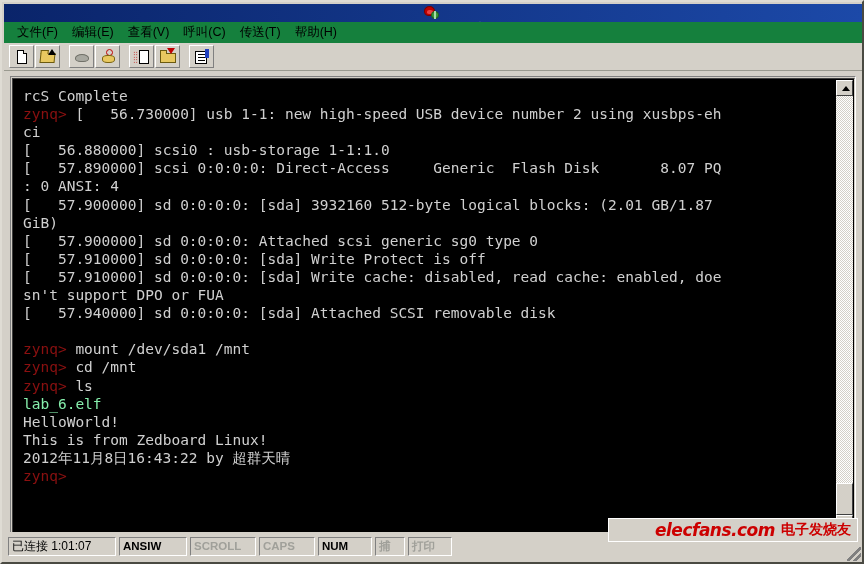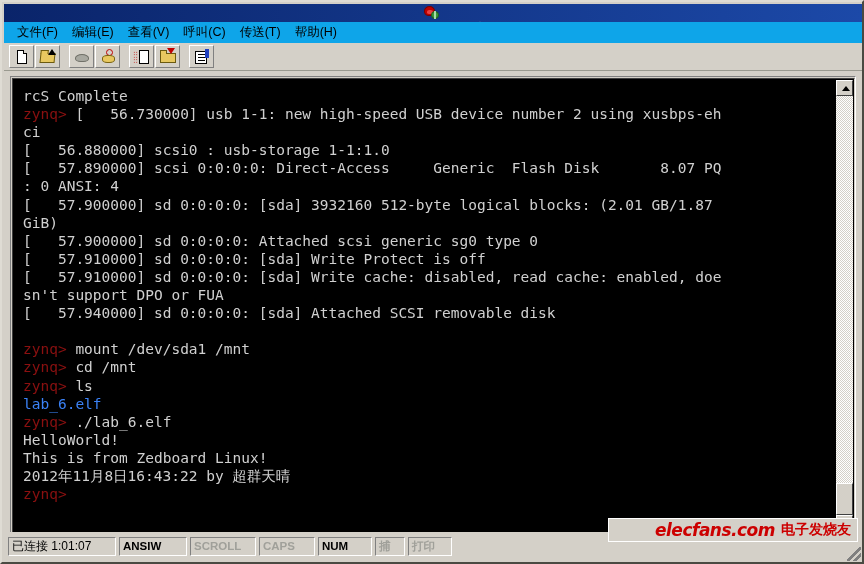--- a/index.html
+++ b/index.html
@@ -130,21 +130,21 @@
     left: 0; top: 0;
     transform: rotate(-90deg);
   }
 
   
   #menubar {
     position: absolute;
     left: 2px; top: 20px;
     width: 858px;
     height: 21px;
-    background: #0ea5e9;
+    background: #15803d;
     display: flex;
     align-items: center;
     padding-left: 6px;
     box-sizing: border-box;
   }
   .menu-item {
     font-size: 12.5px;
     color: #000000;
     padding: 2px 7px 2px 7px;
     white-space: nowrap;
@@ -329,21 +329,21 @@
   }
   .tline {
     font-family: "DejaVu Sans Mono", "Liberation Mono", monospace;
     font-size: 14.5px;
     line-height: 18.1px;
     color: #c8c8c8;
     white-space: pre;
     letter-spacing: 0px;
   }
   .c-prompt { color: #8b1010; }
-  .c-green  { color: #3b82f6; }
+  .c-green  { color: #86efac; }
   .c-white  { color: #d0d0d0; }
 
   
   #vscroll {
     position: absolute;
     right: 1px; top: 1px;
     width: 17px;
     height: 451px;
     background: #d4d0c8;
   }
@@ -565,21 +565,20 @@
           <div class="tline"><span class="c-white">[   57.900000] sd 0:0:0:0: Attached scsi generic sg0 type 0</span></div>
           <div class="tline"><span class="c-white">[   57.910000] sd 0:0:0:0: [sda] Write Protect is off</span></div>
           <div class="tline"><span class="c-white">[   57.910000] sd 0:0:0:0: [sda] Write cache: disabled, read cache: enabled, doe</span></div>
           <div class="tline"><span class="c-white">sn't support DPO or FUA</span></div>
           <div class="tline"><span class="c-white">[   57.940000] sd 0:0:0:0: [sda] Attached SCSI removable disk</span></div>
           <div class="tline">&nbsp;</div>
           <div class="tline"><span class="c-prompt">zynq&gt;</span><span class="c-white"> mount /dev/sda1 /mnt</span></div>
           <div class="tline"><span class="c-prompt">zynq&gt;</span><span class="c-white"> cd /mnt</span></div>
           <div class="tline"><span class="c-prompt">zynq&gt;</span><span class="c-white"> ls</span></div>
           <div class="tline"><span class="c-green">lab_6.elf</span></div>
-          <div class="tline"><span class="c-prompt">zynq&gt;</span><span class="c-white"> ./lab_6.elf</span></div>
           <div class="tline"><span class="c-white">HelloWorld!</span></div>
           <div class="tline"><span class="c-white">This is from Zedboard Linux!</span></div>
           <div class="tline"><span class="c-white">2012年11月8日16:43:22 by 超群天晴</span></div>
           <div class="tline"><span class="c-prompt">zynq&gt;</span></div>
         </div>
 
       <div id="vscroll">
         <div class="sb-btn" id="sb-up">
           <span class="sb-arrow-u"></span>
         </div>

